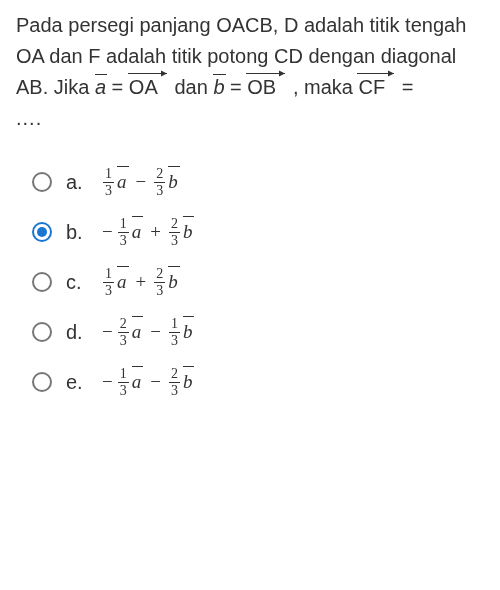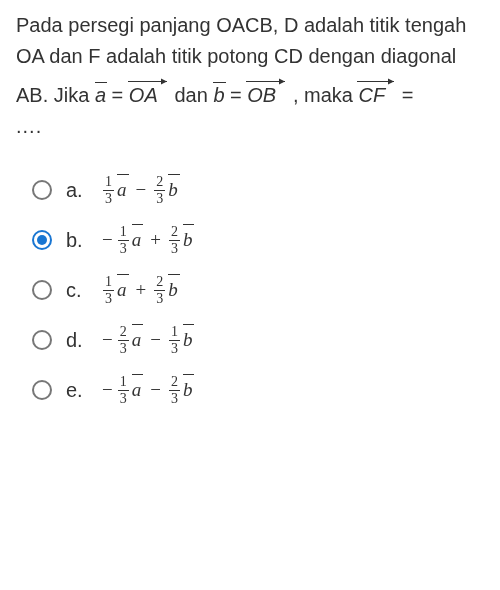--- a/index.html
+++ b/index.html
@@ -12,22 +12,20 @@
     height: 590px;
     padding: 10px 16px;
     line-height: 1.55;
   }
   .question {
     margin-bottom: 28px;
   }
   .ov {
     position: relative;
     display: inline-block;
-    font-style: italic;
-    margin-top: 8px;
   }
   .ov::before {
     content: "";
     position: absolute;
     top: 0.05em;
     left: -1px;
     right: -9px;
     height: 0;
     border-top: 1.4px solid #333;
   }

